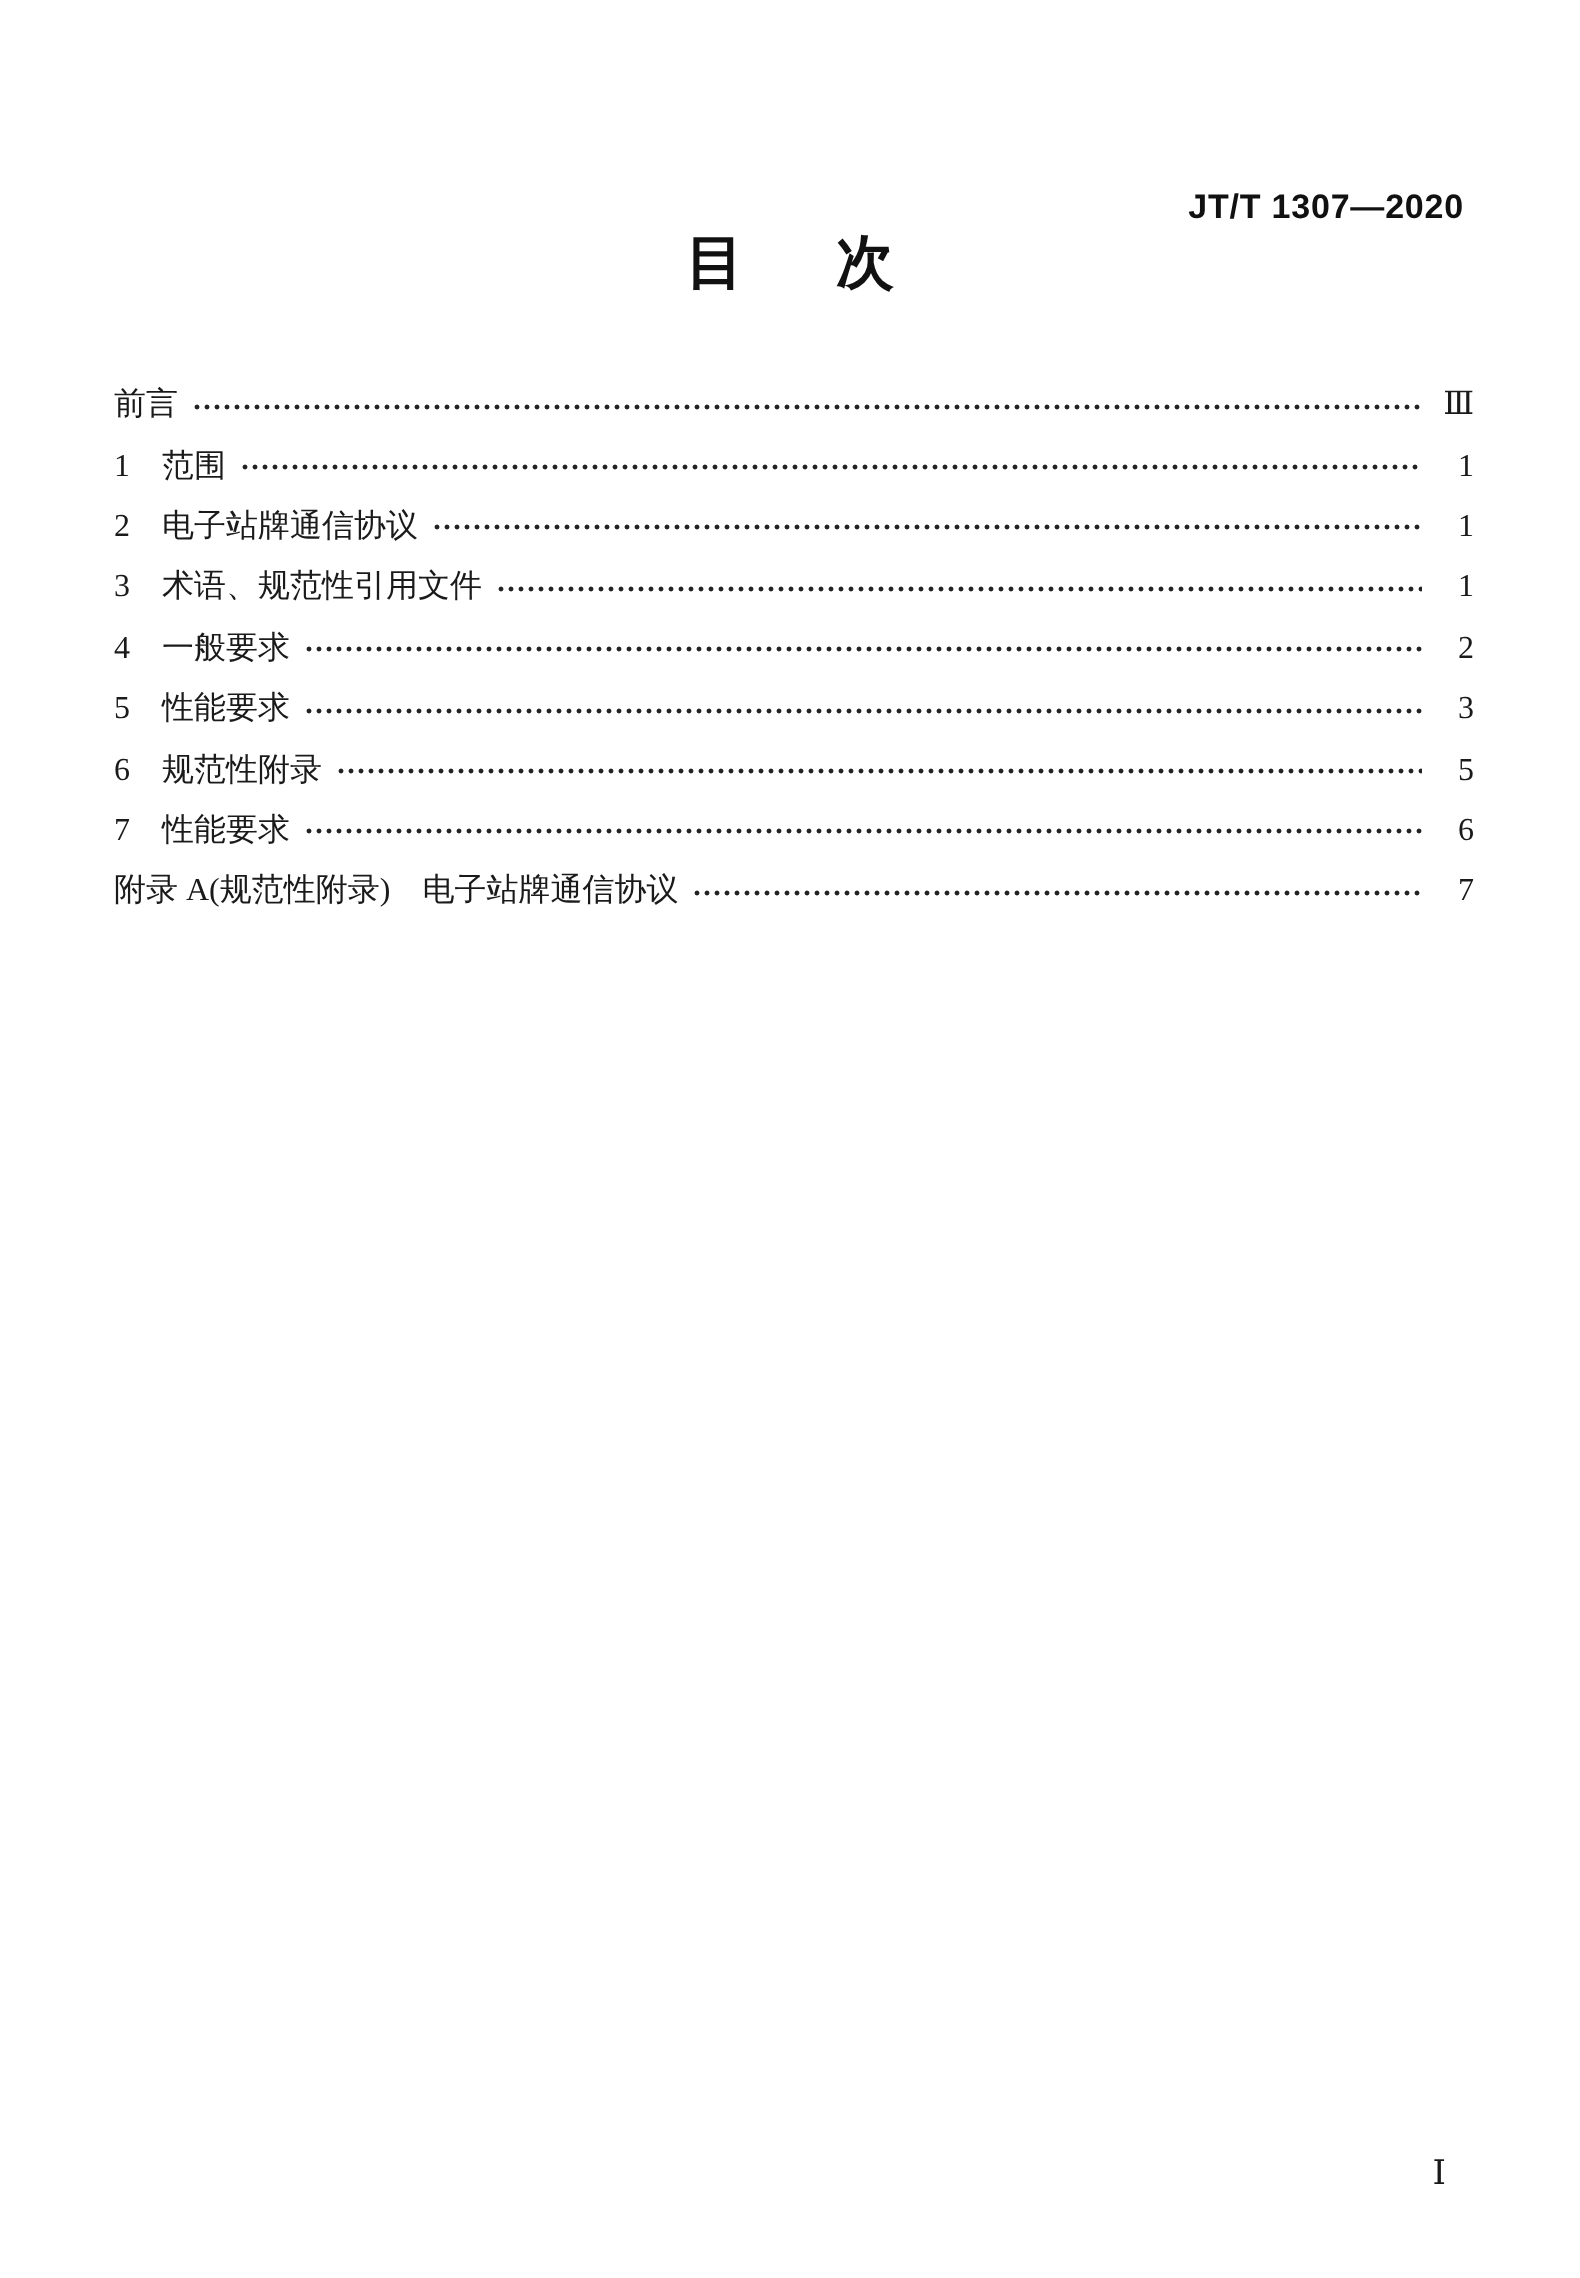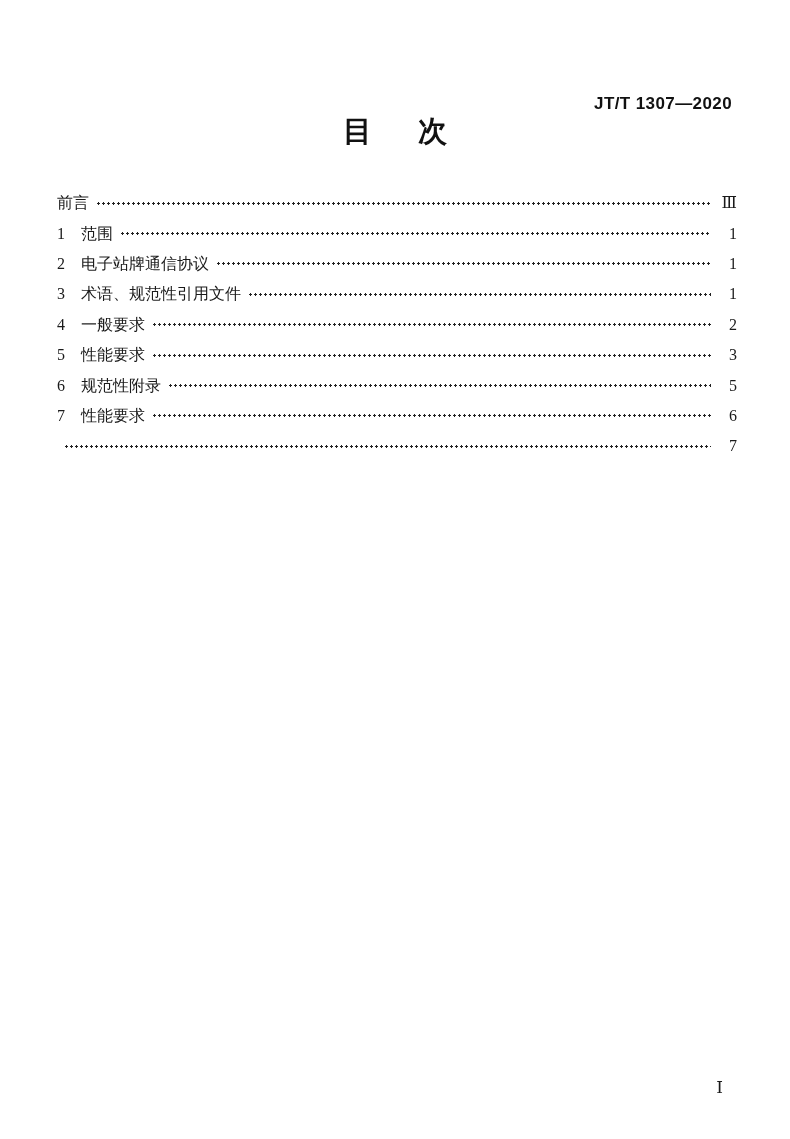--- a/index.html
+++ b/index.html
@@ -157,20 +157,21 @@
 
     <div class="toc-row">
       <span class="toc-num">7</span>
       <span class="toc-label">性能要求</span>
       <span class="toc-leader"></span>
       <span class="toc-page">6</span>
     </div>
 
     <div class="toc-row">
 
+      <span class="toc-label">附录 A(规范性附录)　电子站牌通信协议</span>
       <span class="toc-leader"></span>
       <span class="toc-page">7</span>
     </div>
 
   </div>
 
   <div class="footer-page">Ⅰ</div>
 
 </div>
 

